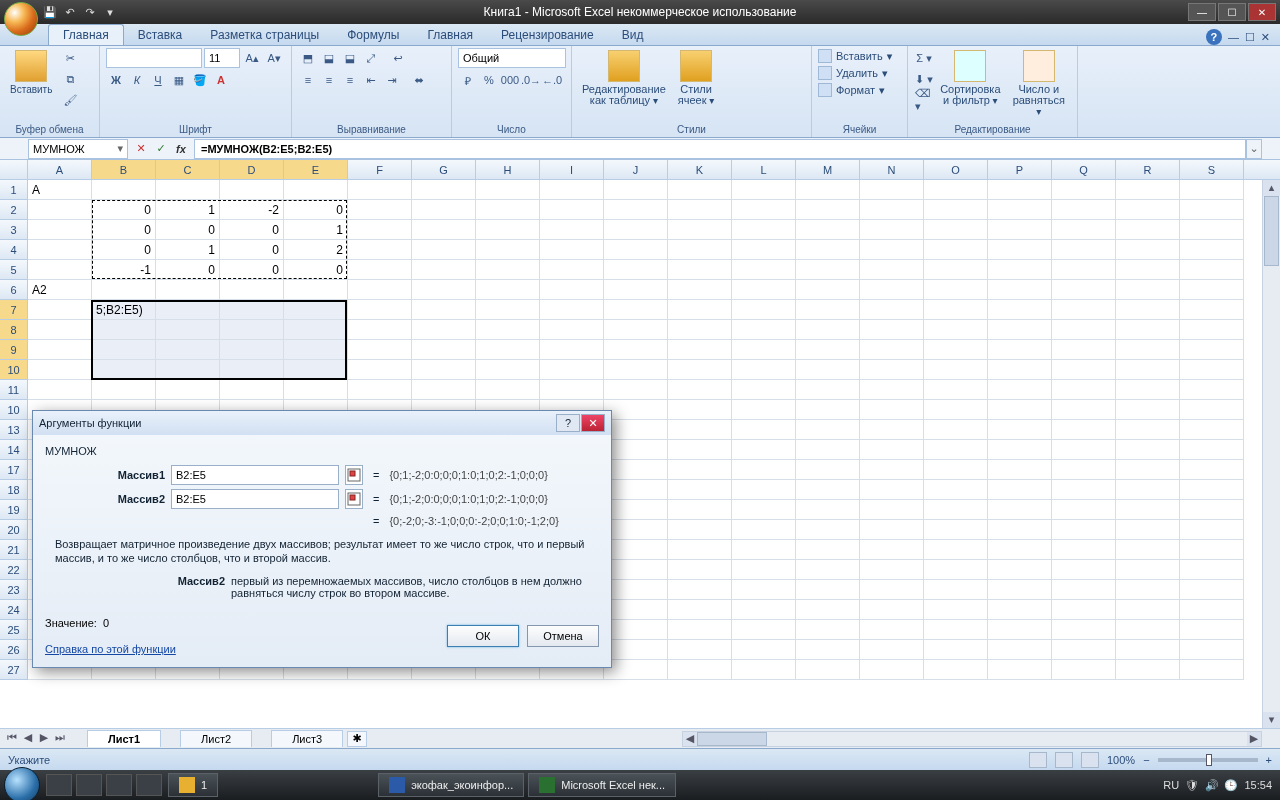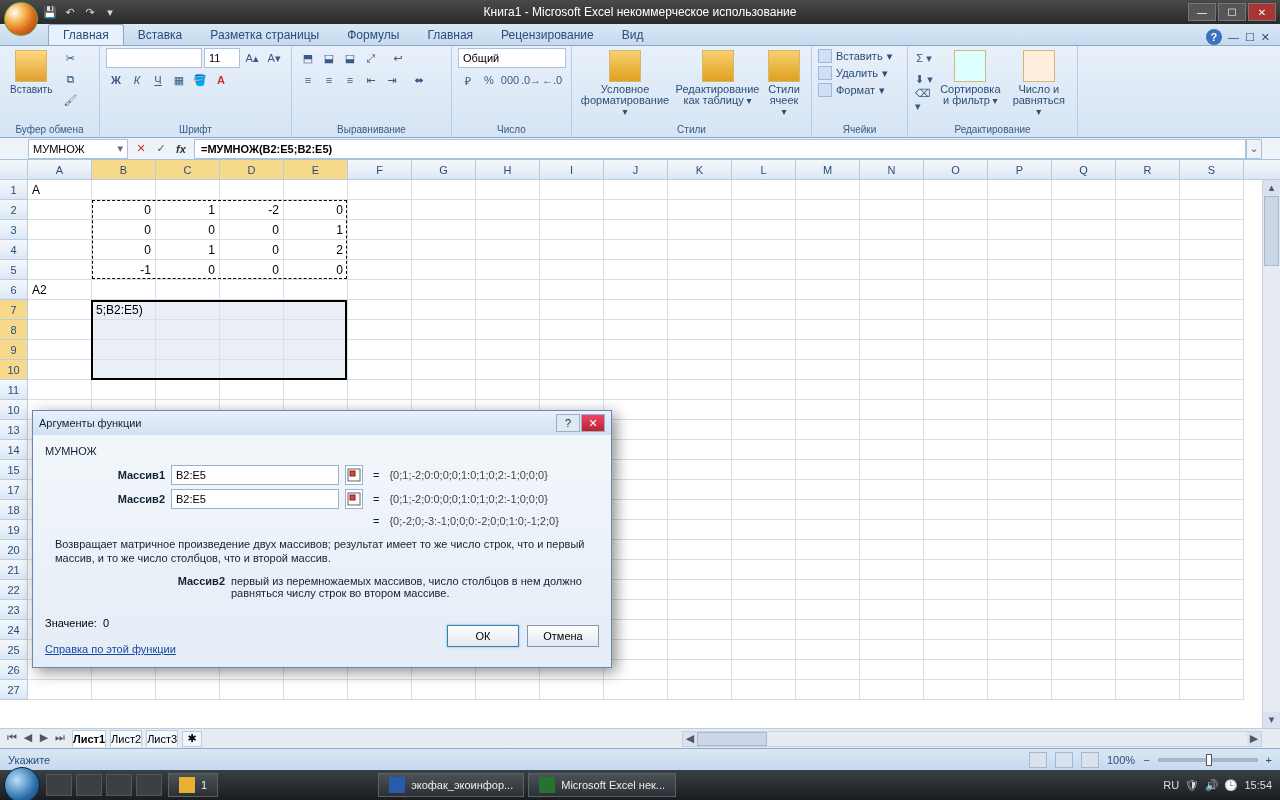--- a/index.html
+++ b/index.html
@@ -70,21 +70,21 @@
 
 .vscroll { position: absolute; right: 0; top: 20px; bottom: 0; width: 18px; background: #e7ecf3; border-left: 1px solid #c6d2e0;}
 .vscroll .thumb { position:absolute; top:16px; left:1px; right:1px; height:70px; background:#cbd7e6; border:1px solid #a8b8cc;}
 .vscroll .arr { position:absolute; left:0; right:0; height:16px; background:#d9e2ee; text-align:center; line-height:14px; color:#556;}
 .vscroll .arr.up { top:0;} .vscroll .arr.dn { bottom:0;}
 
 
 .sheet-tabs-row { height: 20px; background: #e7ecf3; display: flex; align-items: center; border-top: 1px solid #b7cce5; }
 .navset { display: flex; margin-left: 4px;}
 .navset span { width: 16px; height: 16px; text-align: center; color: #556; }
-.sheettab { padding: 2px 0; background: #f4f8fc; border: 1px solid #b7cce5; border-bottom: none; margin-left: 4px; font-size: 11px; }
+.sheettab { padding: 2px 20px; background: #f4f8fc; border: 1px solid #b7cce5; border-bottom: none; margin-left: 19px; font-size: 11px; }
 .sheettab.active { background: #fff; font-weight: bold;}
 .newsheet { width: 20px; height: 16px; background:#f4f8fc; border:1px solid #b7cce5; margin-left:4px; text-align:center;}
 .hscroll { margin-left: auto; height: 16px; flex: 0 0 580px; background:#e7ecf3; border:1px solid #c6d2e0; position:relative; margin-right:18px;}
 .hscroll .thumb { position:absolute; top:0; bottom:0; left:14px; width:70px; background:#cbd7e6; border:1px solid #a8b8cc;}
 .hscroll .arr { position:absolute; top:0; bottom:0; width:14px; background:#d9e2ee; text-align:center; color:#556;}
 .hscroll .arr.l{left:0;} .hscroll .arr.r{right:0;}
 
 
 .statusbar { height: 22px; background: linear-gradient(to bottom,#dbe8f4,#c5d9ef); display: flex; align-items: center; padding: 0 8px; color: #2b4d7a; font-size: 11px; border-top:1px solid #8aa9cd;}
 .statusbar .right { margin-left:auto; display:flex; align-items:center; gap:8px;}
@@ -233,24 +233,20 @@
         <span class="sbtn">.0→</span>
         <span class="sbtn">←.0</span>
       </div>
     </div>
     <div class="rgroup-label">Число</div>
   </div>
   <div class="rgroup" style="width:240px;">
     <div class="rgroup-body">
       <div class="bigbtn">
           <div class="ico fmt"></div>
-          <div class="lbl"><span>Условное</span><br><span>форматирование</span> ▾</div>
-        </div>
-      <div class="bigbtn">
-          <div class="ico fmt"></div>
           <div class="lbl"><span>Редактирование</span><br><span>как таблицу</span> ▾</div>
         </div>
       <div class="bigbtn">
           <div class="ico fmt"></div>
           <div class="lbl"><span>Стили</span><br><span>ячеек</span> ▾</div>
         </div>
     </div>
     <div class="rgroup-label">Стили</div>
   </div>
   <div class="rgroup" style="width:96px;">
@@ -623,42 +619,20 @@
         <div class="cell" style="width: 64px;"></div>
         <div class="cell" style="width: 64px;"></div>
         <div class="cell" style="width: 64px;"></div>
         <div class="cell" style="width: 64px;"></div>
         <div class="cell" style="width: 64px;"></div>
         <div class="cell" style="width: 64px;"></div>
         <div class="cell" style="width: 64px;"></div>
         <div class="cell" style="width: 64px;"></div>
       </div>
       <div class="row">
-        <div class="rowhdr">15</div>
-        <div class="cell" style="width: 64px;"></div>
-        <div class="cell" style="width: 64px;"></div>
-        <div class="cell" style="width: 64px;"></div>
-        <div class="cell" style="width: 64px;"></div>
-        <div class="cell" style="width: 64px;"></div>
-        <div class="cell" style="width: 64px;"></div>
-        <div class="cell" style="width: 64px;"></div>
-        <div class="cell" style="width: 64px;"></div>
-        <div class="cell" style="width: 64px;"></div>
-        <div class="cell" style="width: 64px;"></div>
-        <div class="cell" style="width: 64px;"></div>
-        <div class="cell" style="width: 64px;"></div>
-        <div class="cell" style="width: 64px;"></div>
-        <div class="cell" style="width: 64px;"></div>
-        <div class="cell" style="width: 64px;"></div>
-        <div class="cell" style="width: 64px;"></div>
-        <div class="cell" style="width: 64px;"></div>
-        <div class="cell" style="width: 64px;"></div>
-        <div class="cell" style="width: 64px;"></div>
-      </div>
-      <div class="row">
         <div class="rowhdr">17</div>
         <div class="cell" style="width: 64px;"></div>
         <div class="cell" style="width: 64px;"></div>
         <div class="cell" style="width: 64px;"></div>
         <div class="cell" style="width: 64px;"></div>
         <div class="cell" style="width: 64px;"></div>
         <div class="cell" style="width: 64px;"></div>
         <div class="cell" style="width: 64px;"></div>
         <div class="cell" style="width: 64px;"></div>
         <div class="cell" style="width: 64px;"></div>

